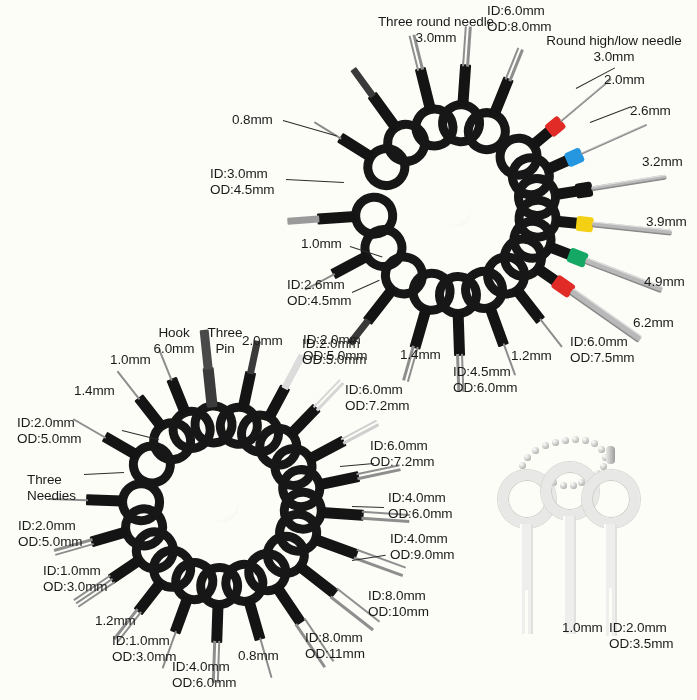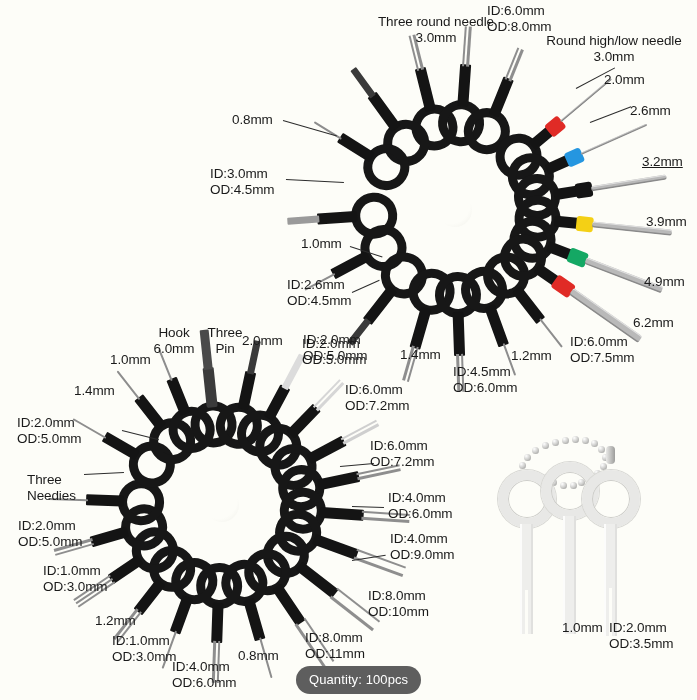--- a/index.html
+++ b/index.html
@@ -427,21 +427,21 @@
   </div>
 
   <div class="lbl c" style="left:358px;top:14px;width:156px;">Three round needle
 3.0mm</div>
   <div class="lbl l" style="left:487px;top:3px;">ID:6.0mm
 OD:8.0mm</div>
   <div class="lbl c" style="left:528px;top:33px;width:172px;">Round high/low needle
 3.0mm</div>
   <div class="lbl l" style="left:604px;top:72px;">2.0mm</div>
   <div class="lbl l" style="left:630px;top:103px;">2.6mm</div>
-  <div class="lbl l" style="left:642px;top:154px;text-decoration:underline;">3.2mm</div>
+  <div class="lbl l" style="left:642px;top:154px;">3.2mm</div>
   <div class="lbl l" style="left:646px;top:214px;">3.9mm</div>
   <div class="lbl l" style="left:644px;top:274px;">4.9mm</div>
   <div class="lbl l" style="left:633px;top:315px;">6.2mm</div>
   <div class="lbl l" style="left:232px;top:112px;">0.8mm</div>
   <div class="lbl l" style="left:210px;top:166px;">ID:3.0mm
 OD:4.5mm</div>
   <div class="lbl l" style="left:301px;top:236px;">1.0mm</div>
   <div class="lbl l" style="left:287px;top:277px;">ID:2.6mm
 OD:4.5mm</div>
   <div class="lbl l" style="left:302px;top:336px;">ID:2.0mm
@@ -486,15 +486,14 @@
 OD:6.0mm</div>
   <div class="lbl l" style="left:370px;top:438px;">ID:6.0mm
 OD:7.2mm</div>
   <div class="lbl l" style="left:345px;top:382px;">ID:6.0mm
 OD:7.2mm</div>
 
   <div class="lbl l" style="left:562px;top:620px;">1.0mm</div>
   <div class="lbl l" style="left:609px;top:620px;">ID:2.0mm
 OD:3.5mm</div>
 
-  <div class="qty-badge" style="left:296px;top:666px;">Quantity: 100pcs</div>
 
 </div>
 
 </body></html>

